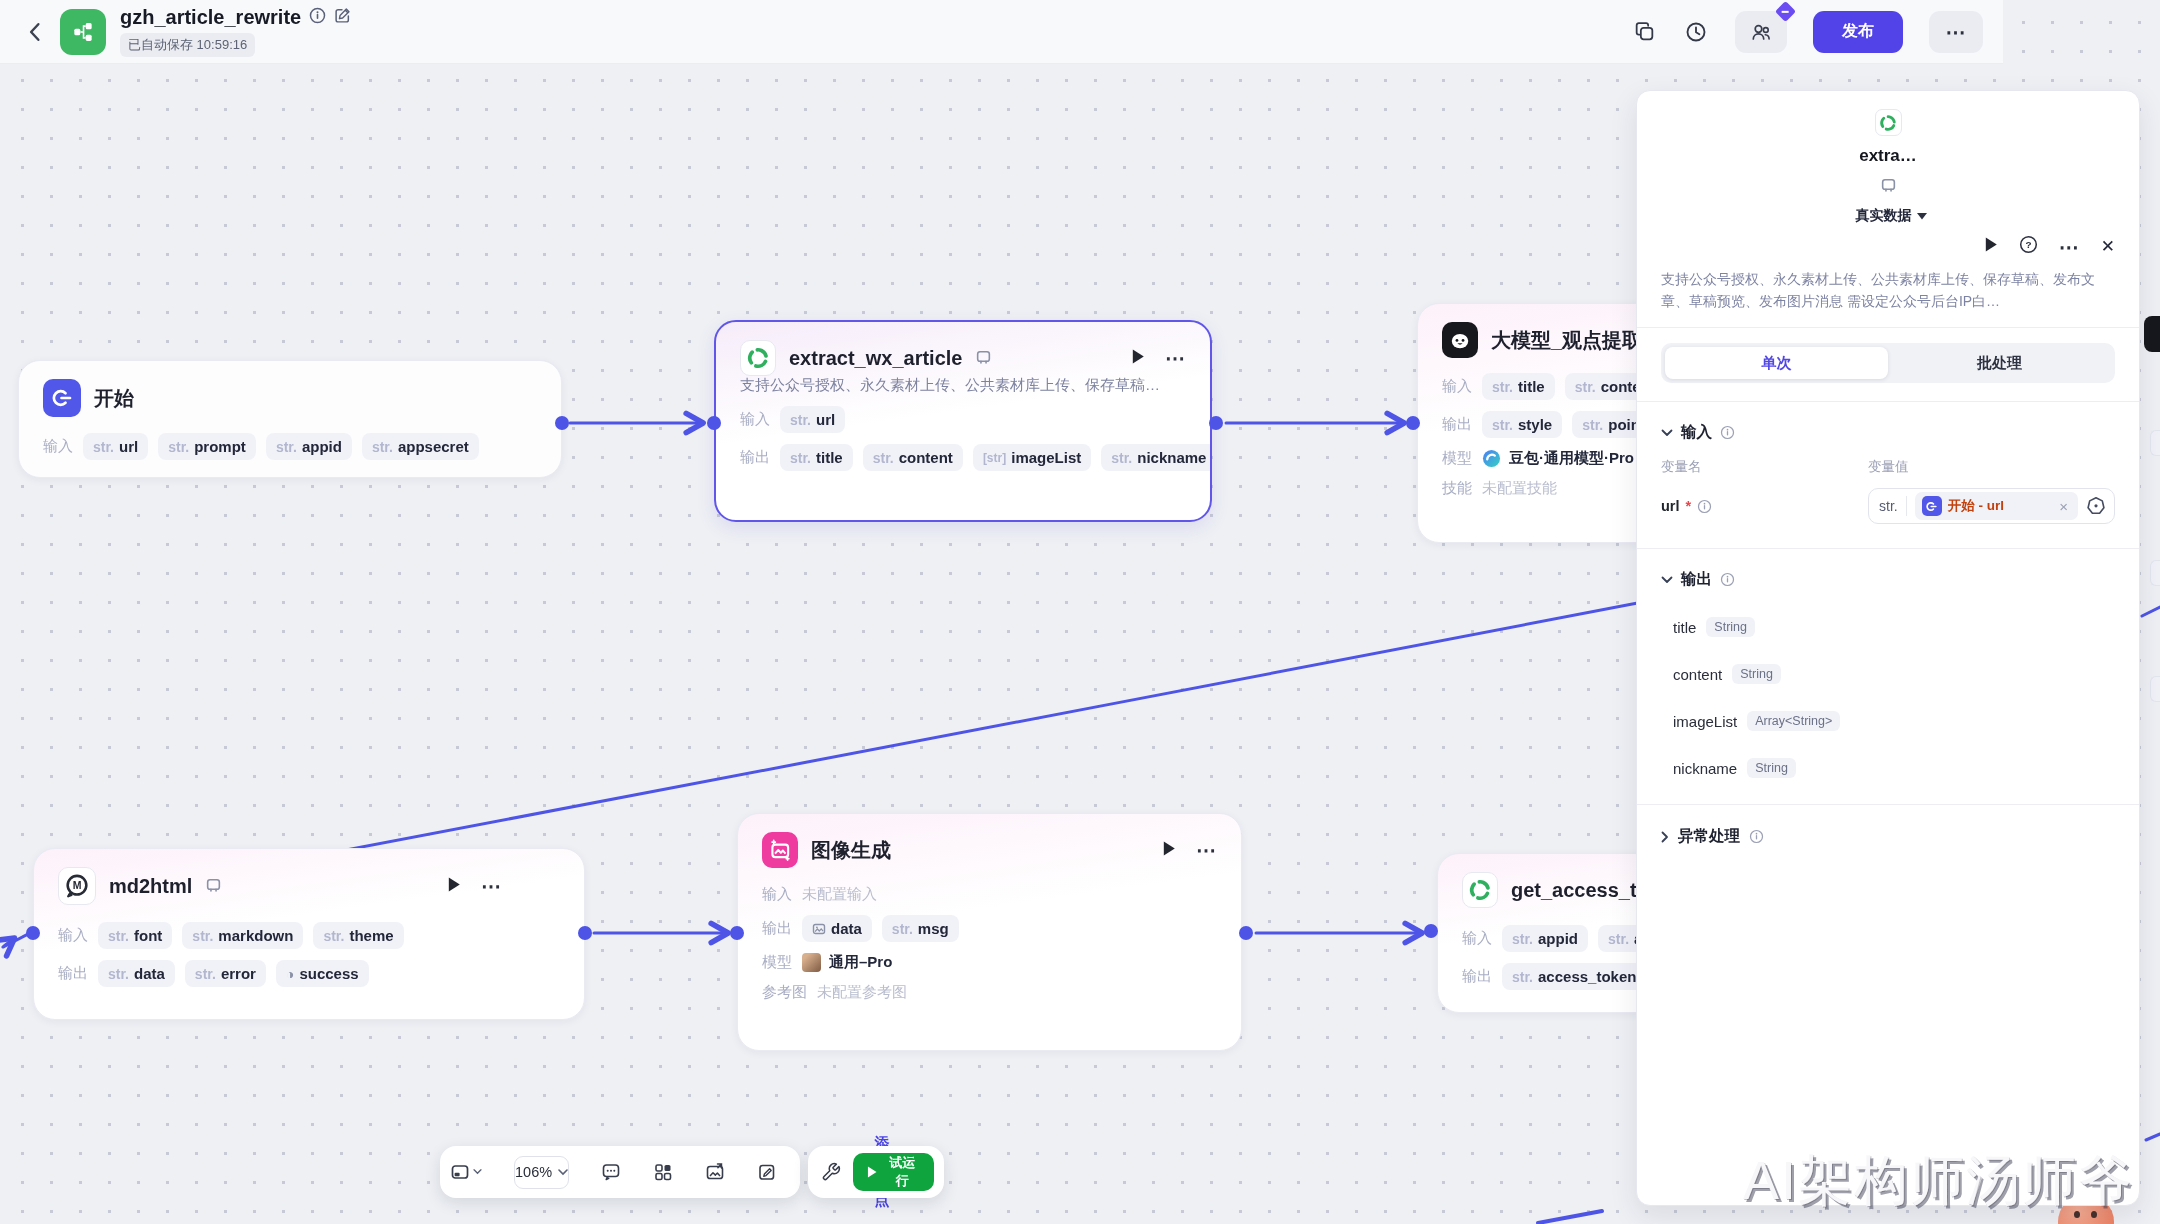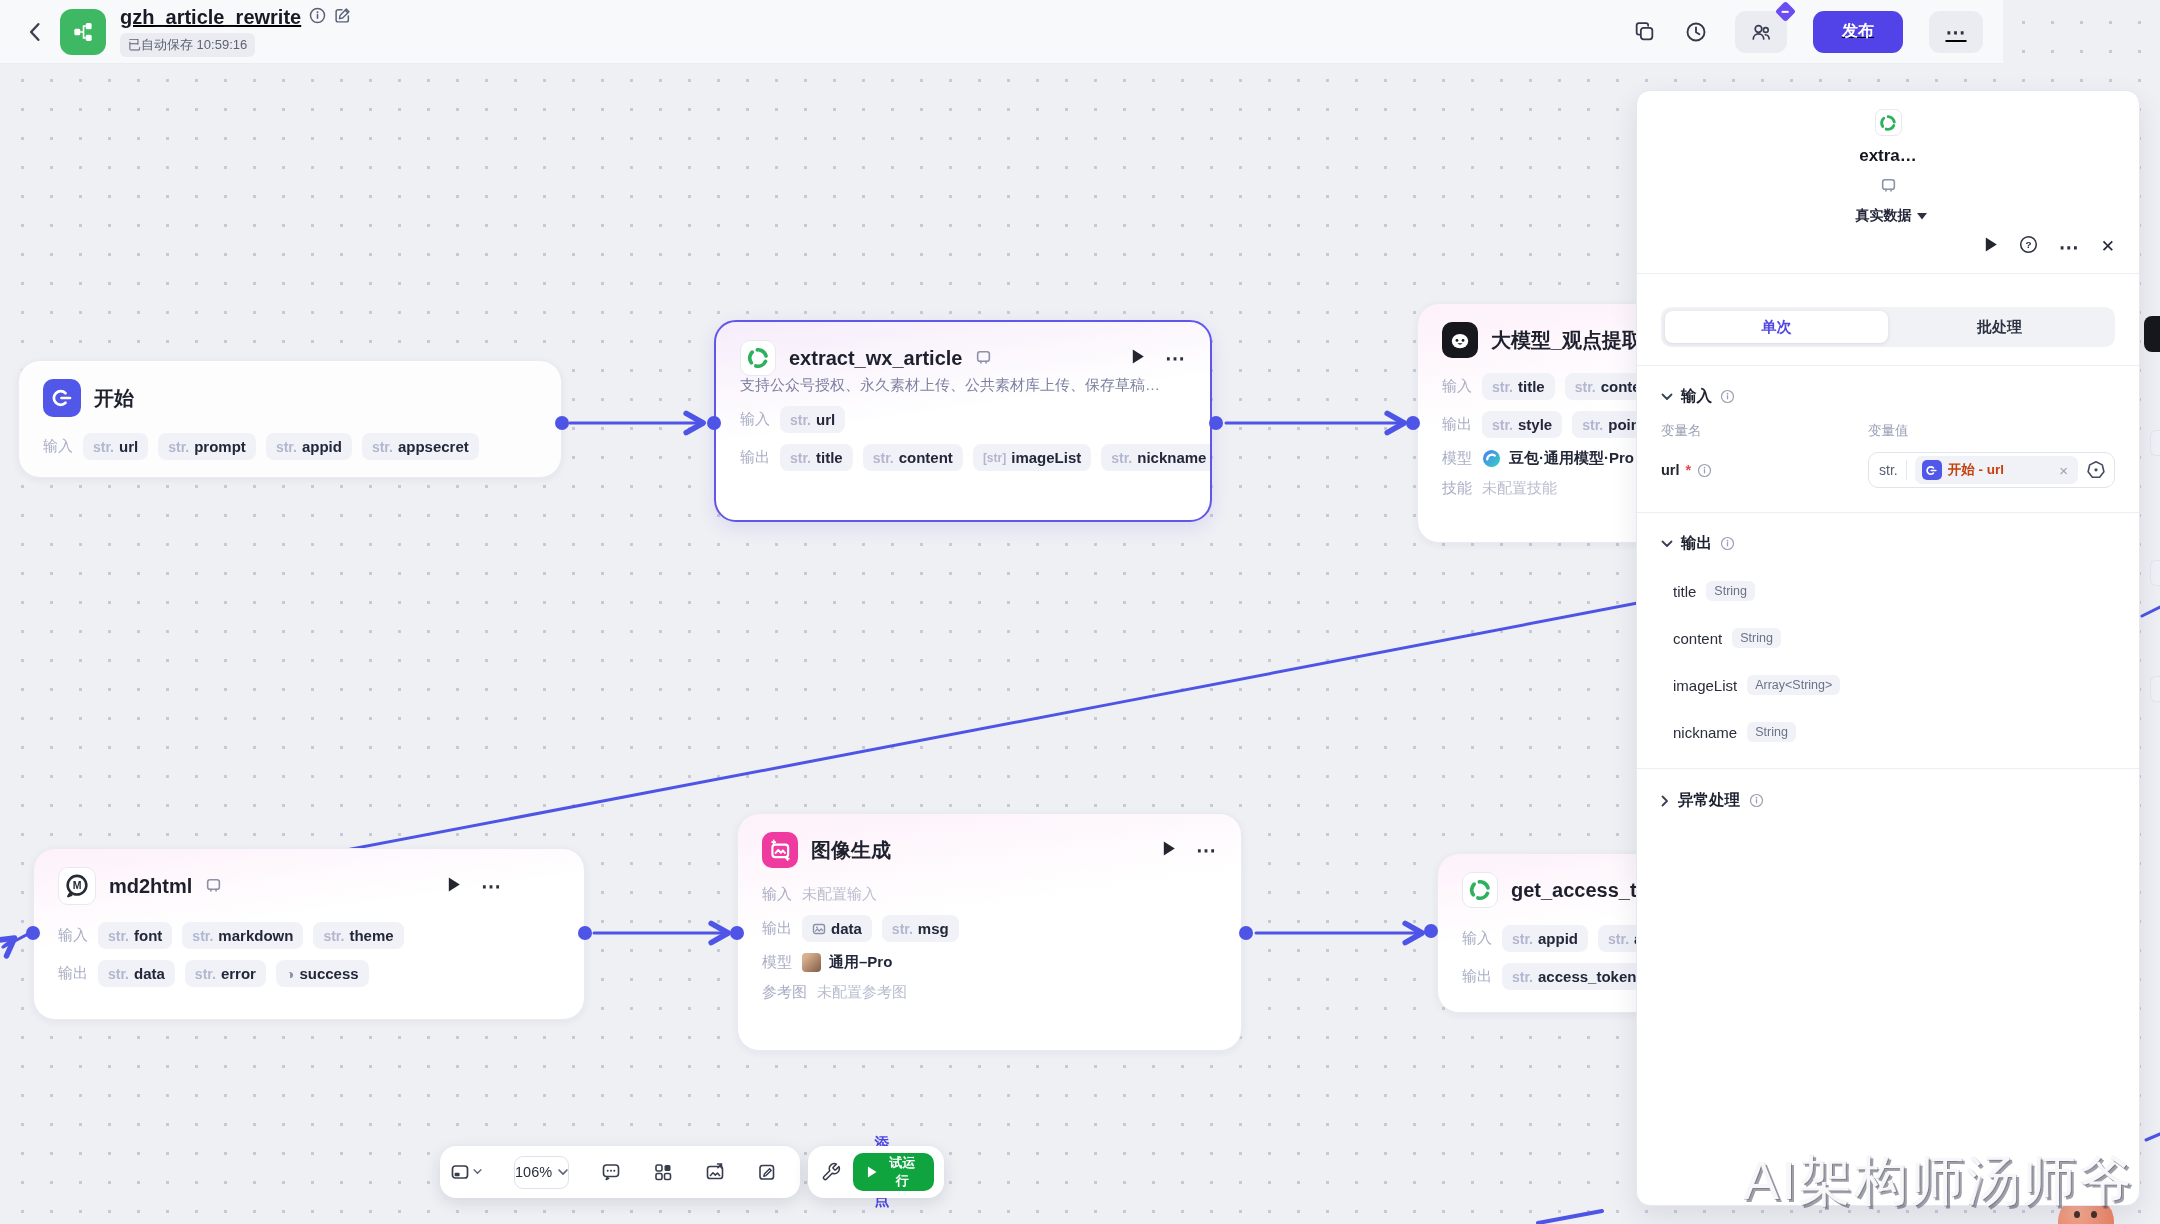--- a/index.html
+++ b/index.html
@@ -8,21 +8,21 @@
 
   
   .canvas { position:absolute; inset:0; background:#eef0f4;
     background-image:radial-gradient(circle,#c7cad6 1.5px, rgba(0,0,0,0) 1.6px);
     background-size:29px 29px; background-position:8px 8px; }
   svg.wires { position:absolute; inset:0; width:2160px; height:1224px; }
   .wires-under { z-index:1; } .wires-over { z-index:3; pointer-events:none; }
 
   
   .topbar { position:absolute; top:0; left:0; width:2003px; height:64px; background:#f8f9fb;
-    border-bottom:1px solid #ecedf2; display:flex; align-items:center; z-index:10; padding:0 20px;text-decoration:underline; }
+    border-bottom:1px solid #ecedf2; display:flex; align-items:center; z-index:10; padding:0 20px; }
   .back { width:30px; height:30px; display:flex; align-items:center; justify-content:center; cursor:pointer; }
   .appicon { width:46px; height:46px; border-radius:12px; background:#3eb863; display:flex; align-items:center; justify-content:center; margin-left:10px; }
   .tcol { margin-left:14px; }
   .trow { display:flex; align-items:center; gap:8px; }
   .wf-title { font-size:20px; font-weight:700; color:#181b25; }
   .autosave { display:inline-block; margin-top:4px; background:#eaecf1; border-radius:6px; padding:3px 8px; font-size:13px; color:#5d6375;text-align:center; }
   .top-right { margin-left:auto; display:flex; align-items:center; gap:26px; }
   .icon-plain { width:26px; height:26px; display:flex; align-items:center; justify-content:center; cursor:pointer; }
   .collab-btn { position:relative; width:52px; height:42px; background:#eaecf2; border-radius:11px; display:flex; align-items:center; justify-content:center; cursor:pointer; }
   .gem { position:absolute; top:-7px; right:-6px; width:15px; height:15px; background:#6a4cf2; transform:rotate(45deg); border-radius:3px; display:flex; align-items:center; justify-content:center; }
@@ -60,21 +60,21 @@
   
   .panel { position:absolute; left:1636px; top:90px; width:504px; height:1116px; background:#fff;
     border:1px solid #e7e8ef; border-radius:14px; box-shadow:0 10px 28px rgba(35,38,75,.10); z-index:5; padding:18px 24px; }
   .p-head { display:flex; align-items:center; gap:10px;flex-direction:column; }
   .p-icon { width:27px; height:27px; border-radius:7px; background:#fff; border:1px solid #e7e8f0; display:flex; align-items:center; justify-content:center; flex:none; }
   .p-title { font-size:17px; font-weight:700; color:#15171f; }
   .p-mode { display:flex; align-items:center; gap:5px; font-size:14px; font-weight:700; color:#23273a; margin-left:6px; cursor:pointer; }
   .p-ctrl { margin-left:auto; display:flex; align-items:center; gap:21px; }
   .p-desc { margin-top:11px; font-size:14px; line-height:1.55; color:#7d83a2; }
   .hr { height:1px; background:#ededf2; margin:15px -24px 0; }
-  .tabs { margin-top:33px; background:#f1f2f6; border-radius:10px; padding:4px; display:flex; height:40px; }
+  .tabs { margin-top:15px; background:#f1f2f6; border-radius:10px; padding:4px; display:flex; height:40px; }
   .tab { flex:1; display:flex; align-items:center; justify-content:center; font-size:15px; border-radius:8px; cursor:pointer; }
   .tab.active { background:#fff; color:#5147e5; font-weight:700; box-shadow:0 1px 4px rgba(40,44,90,.12); }
   .tab.idle { color:#2e3343; font-weight:600; }
   .sec-head { display:flex; align-items:center; gap:8px; margin-top:20px; }
   .sec-title { font-size:15.5px; font-weight:700; color:#1d2130; }
   .cols { display:flex; margin-top:15px; }
   .col-name { width:207px; font-size:13.5px; color:#9ba0b5; }
   .col-value { flex:1; font-size:13.5px; color:#9ba0b5; }
   .var-row { display:flex; align-items:center; margin-top:12px; }
   .var-name { width:207px; display:flex; align-items:center; gap:6px; font-size:14.5px; font-weight:600; color:#22262f; }
@@ -516,20 +516,21 @@
         <span>
           <svg width="19" height="19" viewBox="0 0 20 20">
               <circle cx="10" cy="10" r="8.2" fill="none" stroke="#2c3040" stroke-width="1.6"></circle>
               <text x="10" y="13.6" font-size="10.5" font-weight="bold" text-anchor="middle" fill="#2c3040" font-family="Liberation Sans, sans-serif">?</text>
             </svg>
         </span>
         <span class="dots3">⋯</span>
         <span style="font-size:17px; color:#24283a; cursor:pointer;">✕</span>
       </span>
     </div>
+    <div class="p-desc">支持公众号授权、永久素材上传、公共素材库上传、保存草稿、发布文章、草稿预览、发布图片消息 需设定公众号后台IP白…</div>
     <div class="hr"></div>
 
     <div class="tabs">
       <span class="tab active">单次</span>
       <span class="tab idle">批处理</span>
     </div>
     <div class="hr" style="margin-top:18px;"></div>
 
     <div class="sec-head">
       <svg width="12" height="8" viewBox="0 0 12 8">

